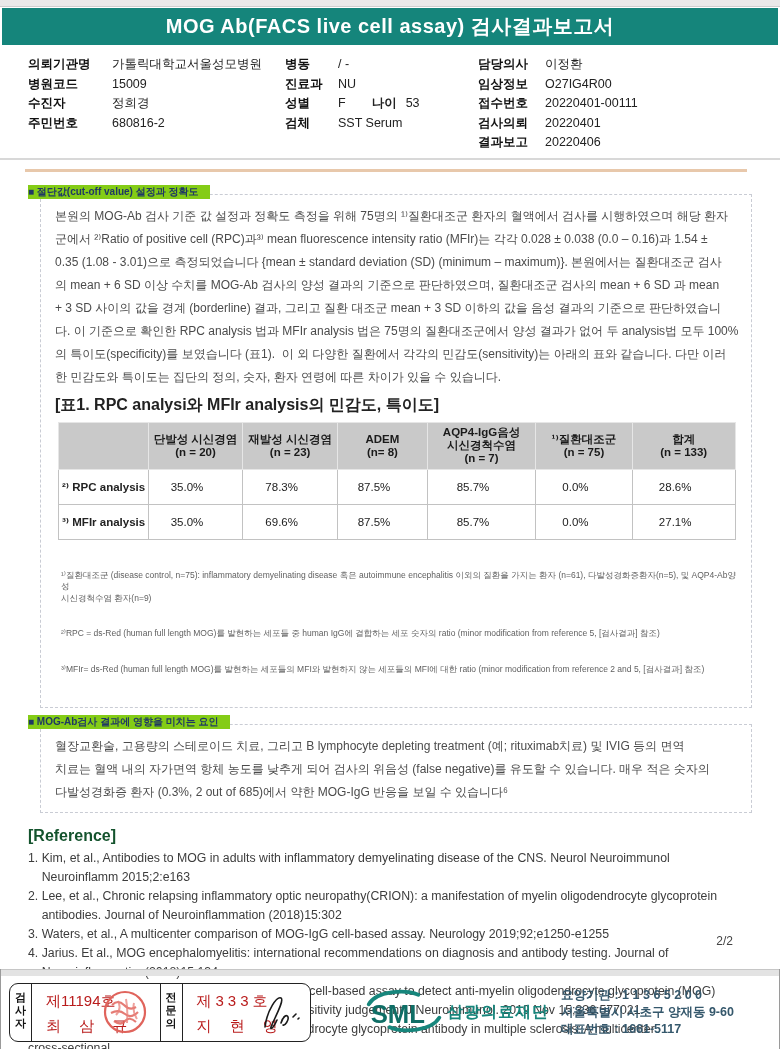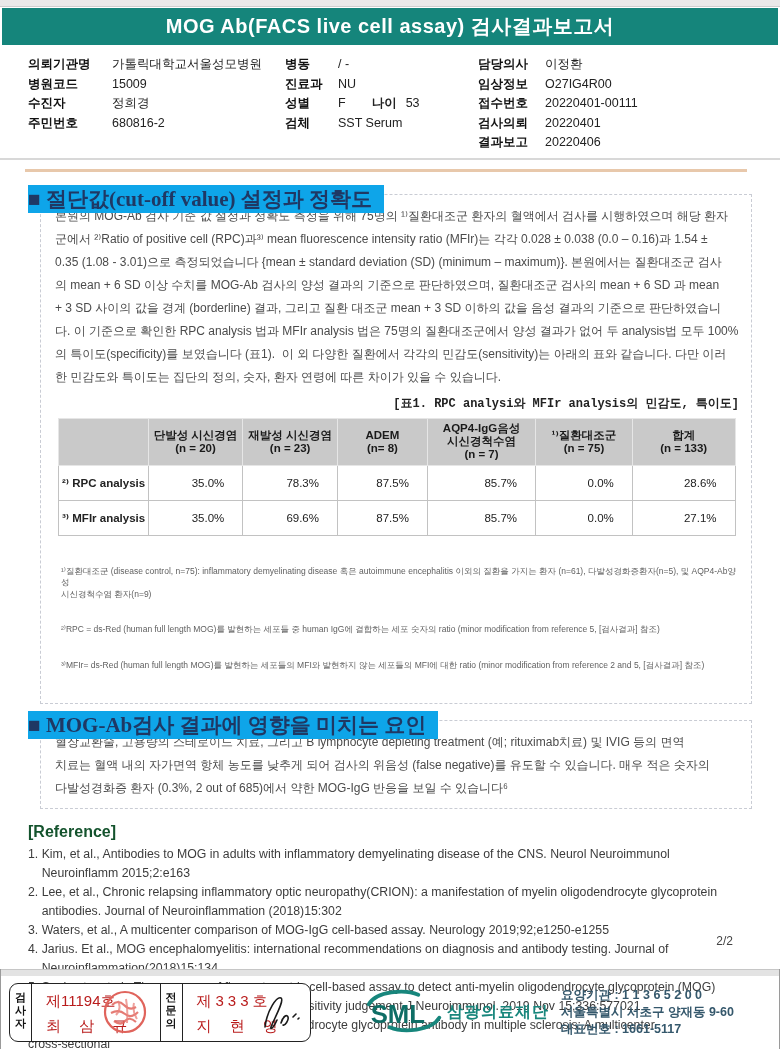--- a/index.html
+++ b/index.html
@@ -28,41 +28,40 @@
 
   .rule-gray  { margin-top:5px; height:2px; background:#d8d8d8; }
   .rule-peach { margin:9px 33px 0 25px; height:3px; background:#e8c8ab; }
 
   
   .section {
     position:relative; margin:22px 28px 0 40px;
     border:1px dashed #c9ccd4; padding:10px 12px 8px 14px;
   }
   .section-heading {
-    position:absolute; top:-10px; left:-13px; background:#0ea5e9;
-    padding-right:12px; color:#1f3864; font-weight:bold; font-size:21px;
+    position:absolute; top:-10px; left:-13px; background:#84cc16;
+    padding-right:12px; color:#1f3864; font-weight:bold; font-size:10px;
     white-space:nowrap;
-    font-family:Liberation Serif, serif;
   }
   .body-text {
     font-size:12px; line-height:23px; color:#4b4b4b; white-space:pre-wrap;
   }
 
-  .table-title { text-align:right; font-size:12px; font-weight:bold; color:#222; margin:6px 0 6px 0;font-family:Liberation Mono, monospace; }
+  .table-title { text-align:left; font-size:16px; font-weight:bold; color:#222; margin:6px 0 6px 0; }
   table.result { border-collapse:collapse; width:99%; margin:0 auto; table-layout:fixed; font-size:11.5px; }
   table.result th, table.result td { border:1px solid #c2c2c2; }
   table.result thead th {
     background:#c9c9c9; font-weight:bold; color:#1a1a1a;
     white-space:pre-line; line-height:13px; height:40px; padding:3px 2px;
     border:1px solid #e6e6e6; font-size:11.5px;
   }
   table.result tbody th {
     background:#fff; font-weight:bold; text-align:center; height:32px; font-size:11.5px;
   }
-  table.result tbody td { text-align:right; padding-right:18px; color:#222; }
+  table.result tbody td { text-align:center; padding-right:18px; color:#222; }
   .footnotes { margin:7px 0 0 6px; font-size:8.5px; color:#5f5f5f; line-height:11.5px; white-space:pre-wrap; }
   .footnotes div { margin-bottom:1px; }
 
   .section-factors { margin-top:16px; }
 
   
   .references { margin:14px 45px 0 28px; }
   .ref-heading { color:#14532d; font-weight:bold; font-size:16px; margin-bottom:4px; }
   .ref-item { font-size:12.3px; color:#3c3c3c; line-height:19px; white-space:pre-wrap; }
 

